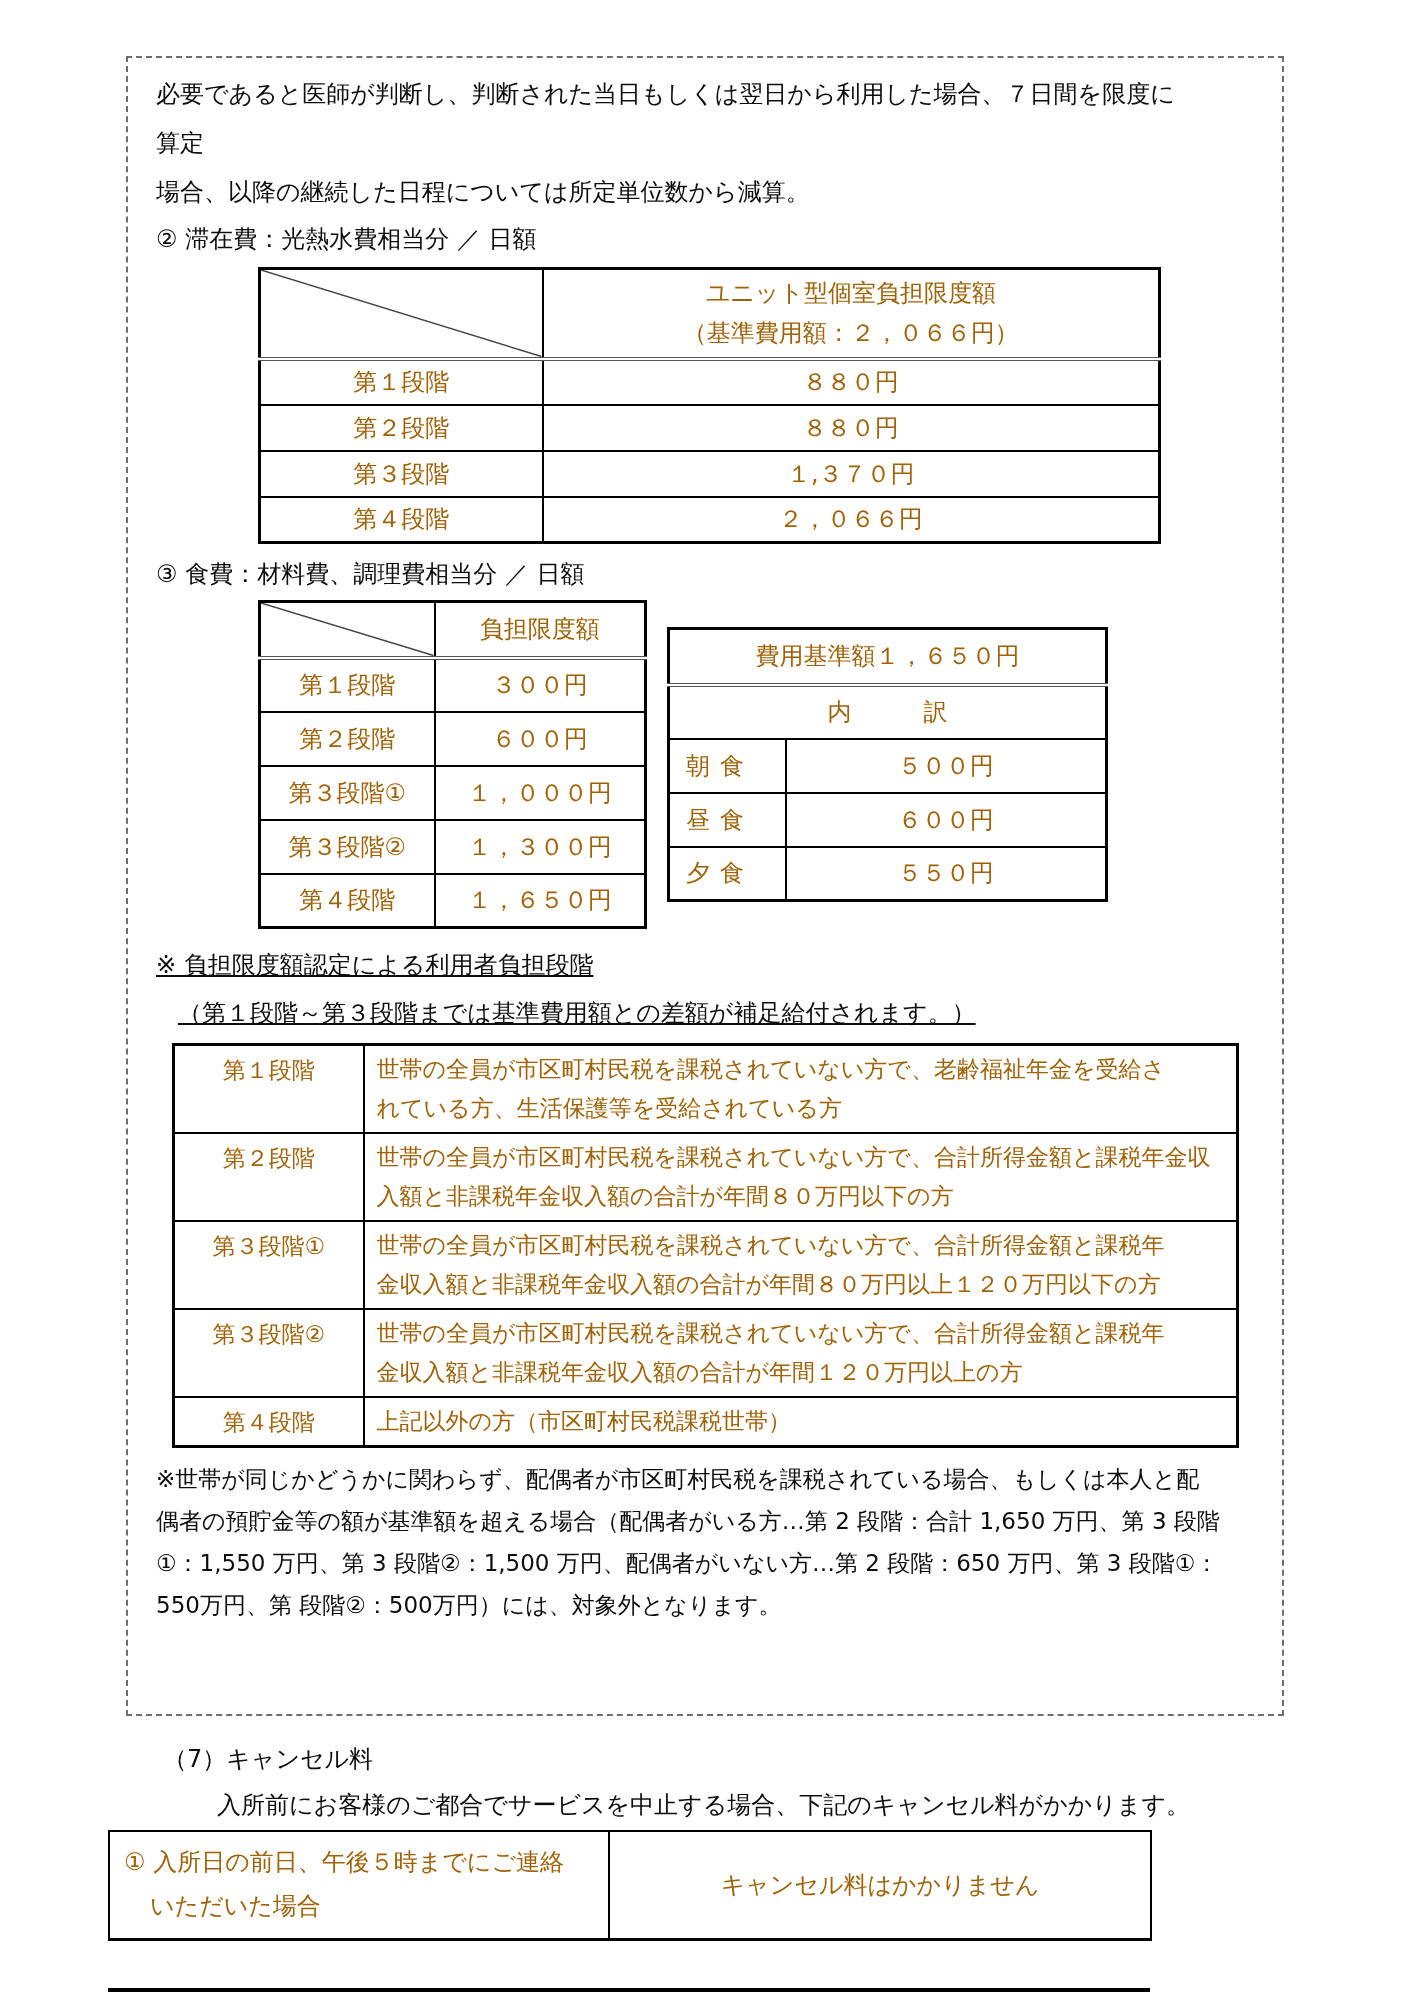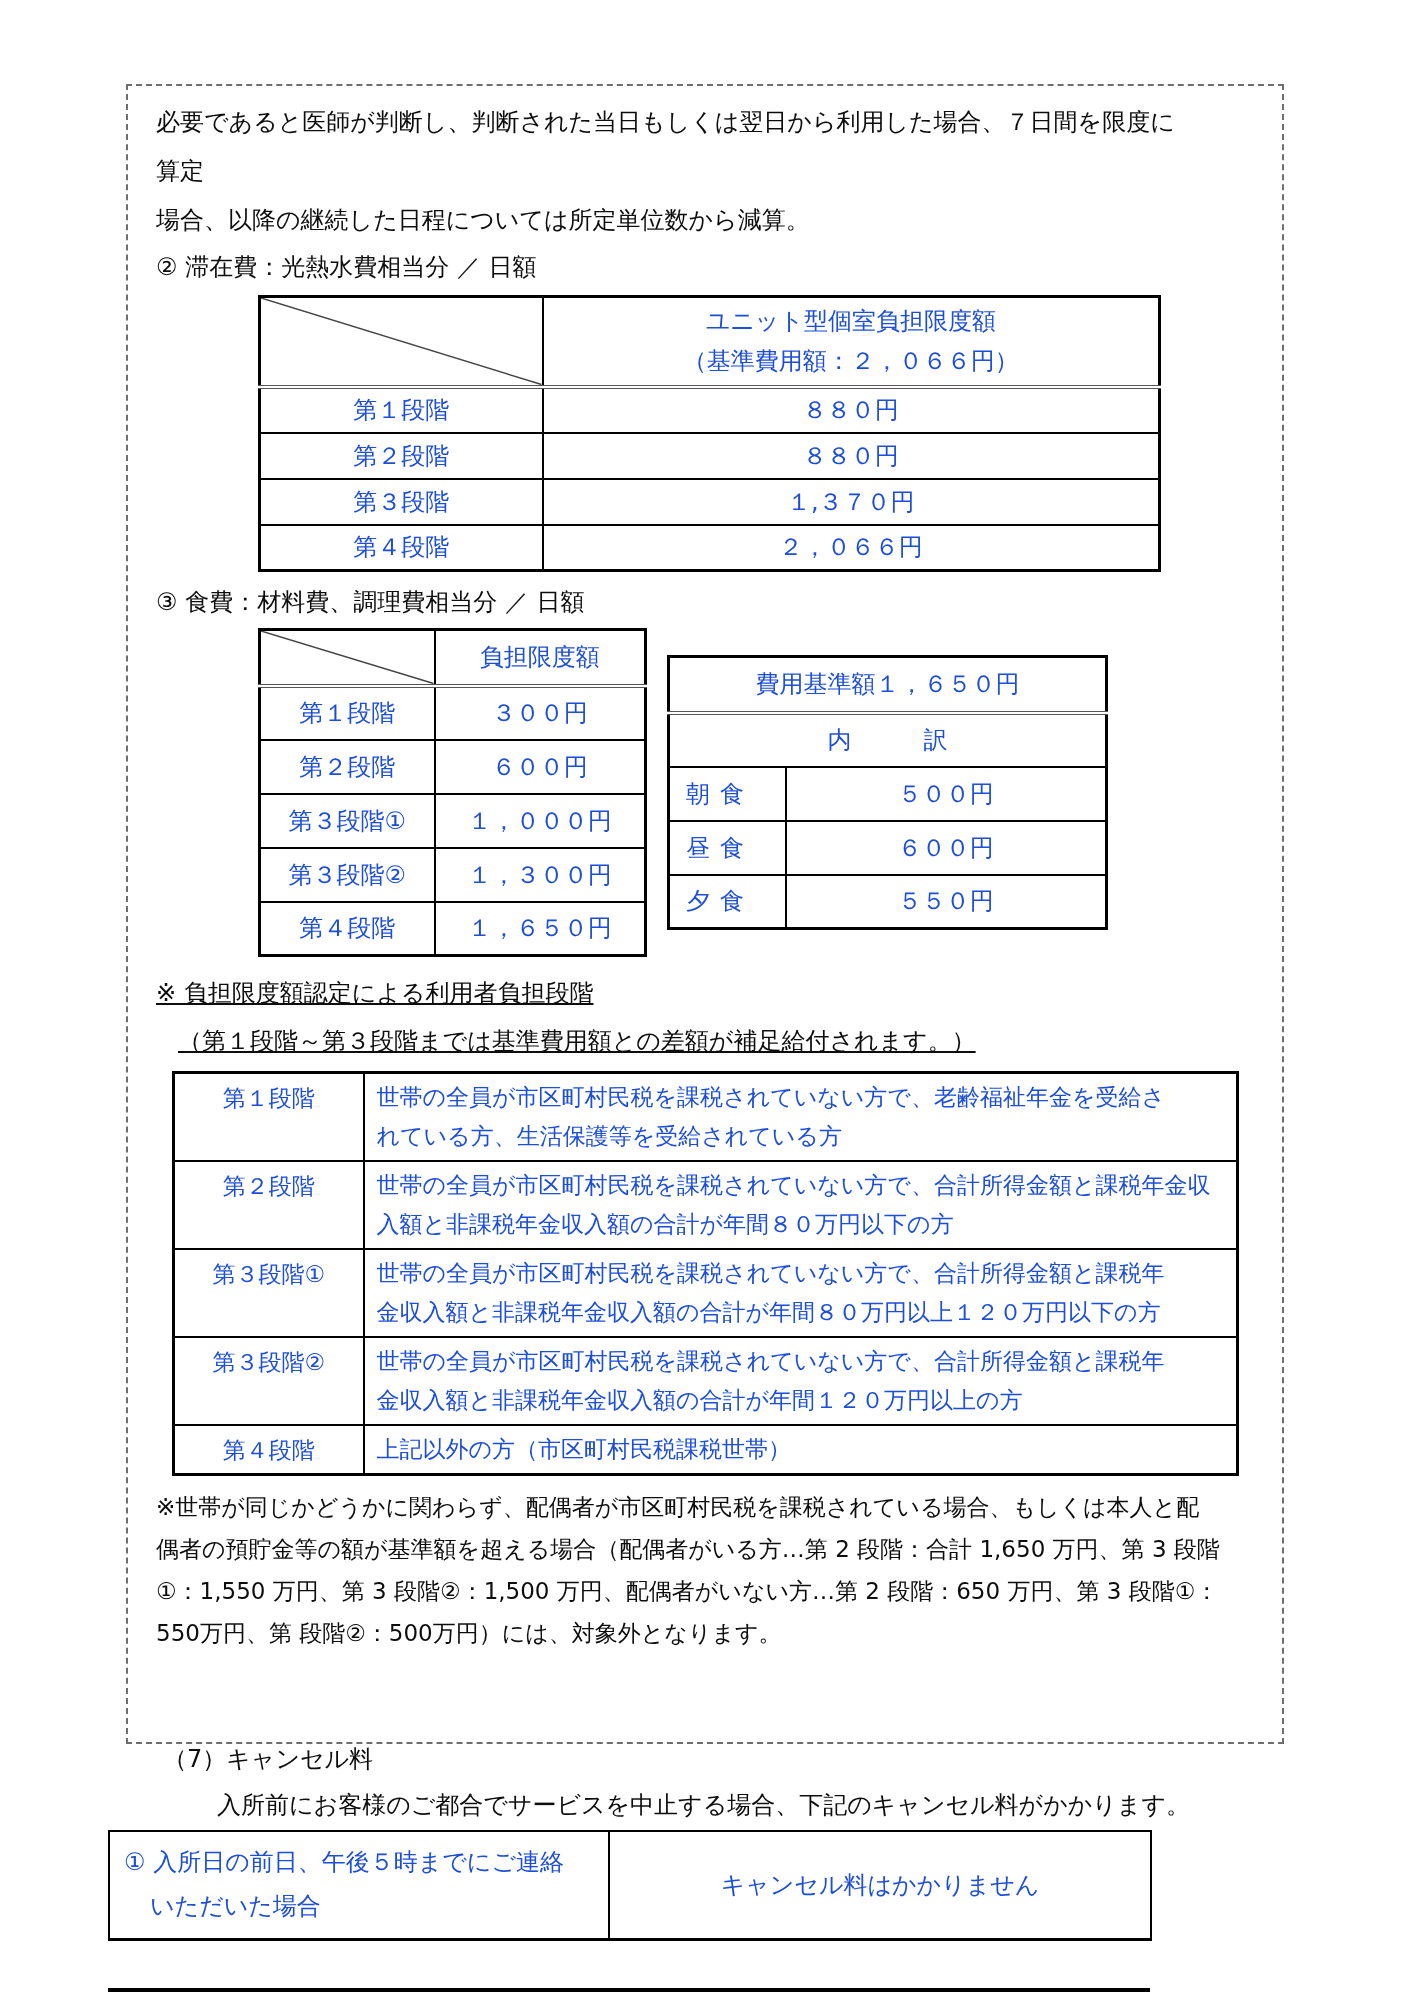--- a/index.html
+++ b/index.html
@@ -9,30 +9,30 @@
     width: 1414px;
     height: 2000px;
     margin: 0 auto;
     background: #ffffff;
     color: #0d0d0d;
     font-family: "DejaVu Sans", "Liberation Sans", sans-serif;
     overflow: hidden;
   }
   .dashed-box {
     position: absolute;
-    left: 126px; top: 84px;
+    left: 126px; top: 56px;
     width: 1158px; height: 1660px;
     border: 2px dashed #6e6e6e;
     padding: 12px 26px 0 28px;
   }
   .body-line { font-size: 24px; line-height: 49px; white-space: nowrap; }
   .sec-heading { font-size: 24px; line-height: 44px; white-space: nowrap; }
 
   table { border-collapse: collapse; table-layout: fixed; }
-  td { font-size: 24px; color: #1d4ed8; }
+  td { font-size: 24px; color: #a16207; }
 
   
   .t1 { margin: 6px 0 0 102px; width: 900px; border: 3px solid #000; }
   .t1 td { border: 2px solid #000; }
   .t1 .hdr td { height: 90px; border-bottom: 4px double #555; }
   .t1 td.diag { position: relative; padding: 0; }
   .diag svg, td.diag svg { position: absolute; left: 0; top: 0; width: 100%; height: 100%; display: block; }
   .t1 .hdr-c2 { text-align: center; vertical-align: middle; }
   .t1 .hdr-c2 div { line-height: 40px; white-space: nowrap; }
   .t1 .row td { height: 46px; text-align: center; white-space: nowrap; }

